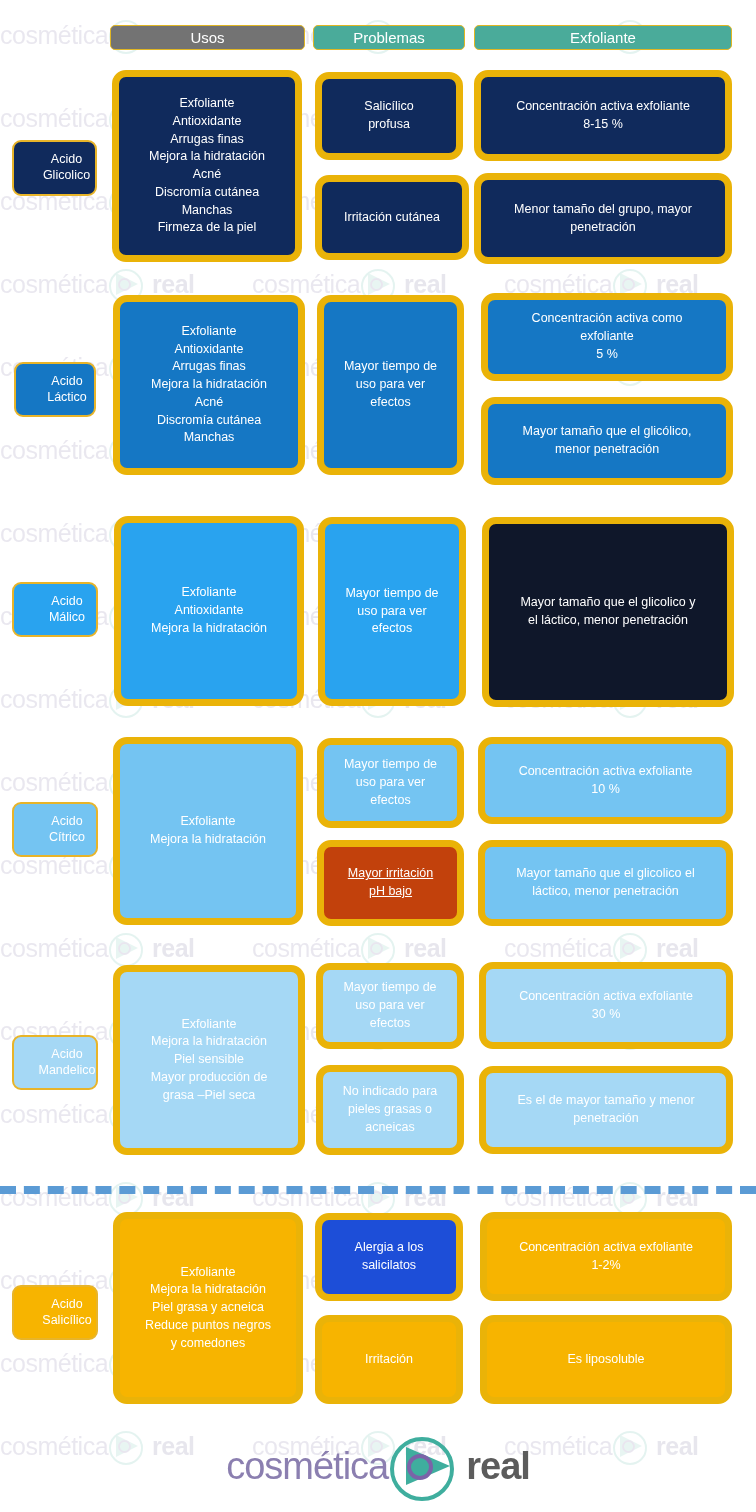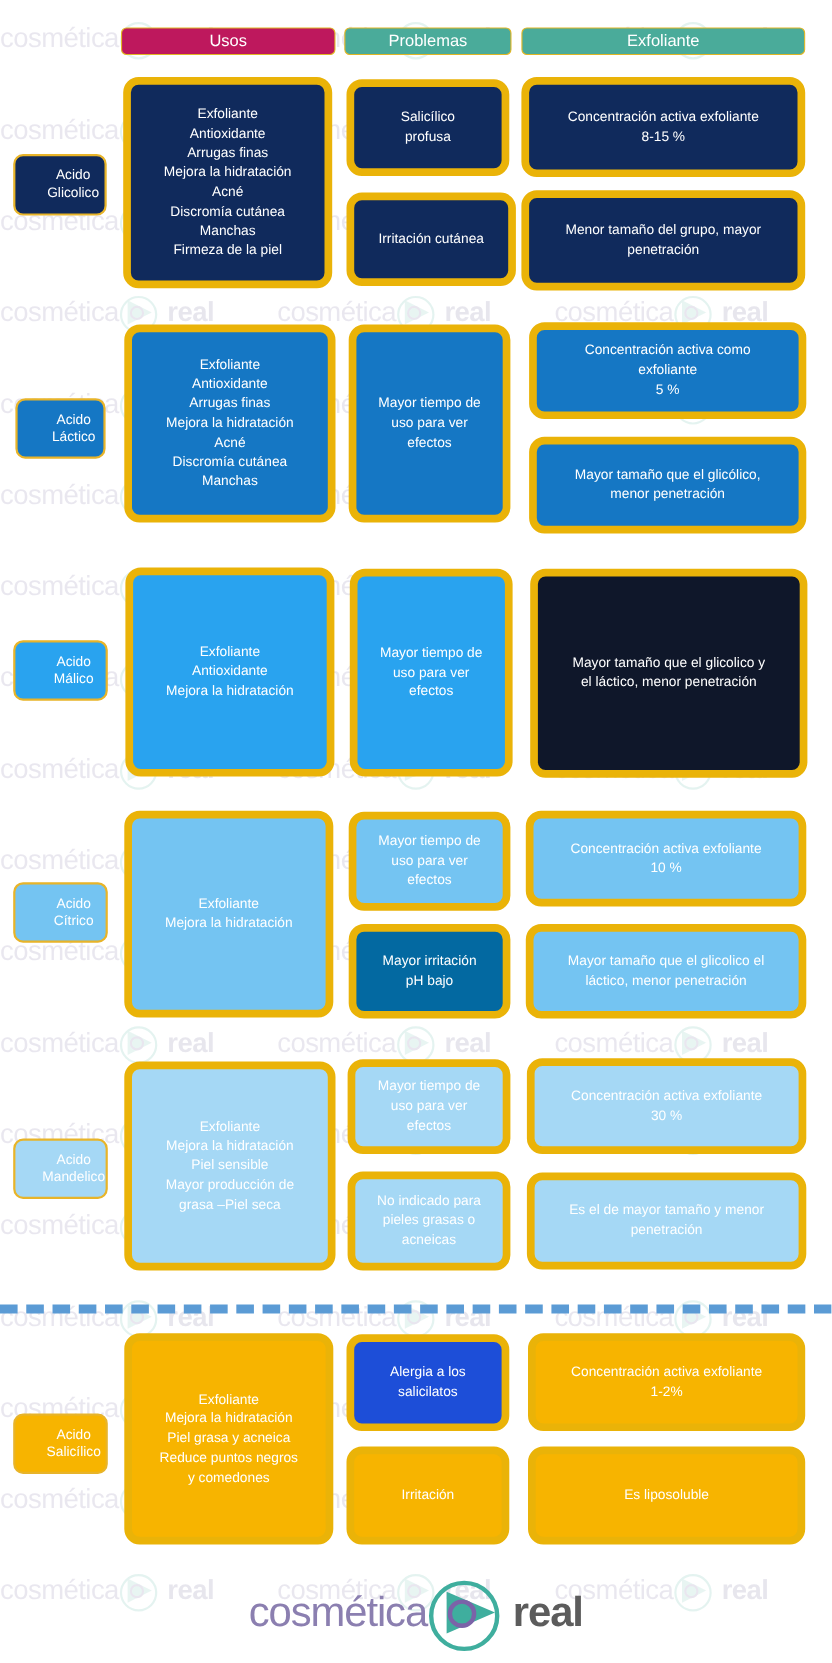--- a/index.html
+++ b/index.html
@@ -611,21 +611,21 @@
         <span class="eye"></span>
         <span class="pupil"></span>
       </span>
       <span class="wm-real">real</span>
     </div>
   </div>
 
 <div id="content">
 
   <div id="headers">
-      <div class="hdr" style="left: 110px; top: 25px; width: 195px; background: #be185d;">Usos</div>
+      <div class="hdr" style="left: 110px; top: 25px; width: 195px; background: #737373;">Usos</div>
       <div class="hdr" style="left: 313px; top: 25px; width: 152px; background: rgb(74, 171, 154);">Problemas</div>
       <div class="hdr" style="left: 474px; top: 25px; width: 258px; background: rgb(74, 171, 154);">Exfoliante</div>
     </div>
 
   <div id="rows">
       <div class="chip" style="left: 12px; top: 140px; width: 85px; height: 56px; background: rgb(16, 42, 92); white-space: pre-line;">Acido
 Glicolico</div>
       <div class="box" style="left: 112px; top: 70px; width: 190px; height: 192px; background: rgb(16, 42, 92);">Exfoliante
 Antioxidante
 Arrugas finas
@@ -668,21 +668,21 @@
 efectos</div>
       <div class="box" style="left: 482px; top: 517px; width: 252px; height: 190px; background: #0f172a;">Mayor tamaño que  el glicolico y
 el láctico, menor  penetración</div>
       <div class="chip" style="left: 12px; top: 802px; width: 86px; height: 55px; background: rgb(116, 196, 242); white-space: pre-line;">Acido
 Cítrico</div>
       <div class="box" style="left: 113px; top: 737px; width: 190px; height: 188px; background: rgb(116, 196, 242);">Exfoliante
 Mejora  la hidratación</div>
       <div class="box" style="left: 317px; top: 738px; width: 147px; height: 90px; background: rgb(116, 196, 242);">Mayor tiempo de
 uso para ver
 efectos</div>
-      <div class="box" style="left: 317px; top: 840px; width: 147px; height: 86px; background: #0369a1;">Mayor irritación
+      <div class="box" style="left: 317px; top: 840px; width: 147px; height: 86px; background: #c2410c; text-decoration: underline;">Mayor irritación
 pH bajo</div>
       <div class="box" style="left: 478px; top: 737px; width: 255px; height: 87px; background: rgb(116, 196, 242);">Concentración  activa exfoliante
 10 %</div>
       <div class="box" style="left: 478px; top: 840px; width: 255px; height: 86px; background: rgb(116, 196, 242);">Mayor tamaño que  el glicolico  el
 láctico, menor  penetración</div>
       <div class="chip" style="left: 12px; top: 1035px; width: 86px; height: 55px; background: rgb(165, 216, 245); white-space: pre-line;">Acido
 Mandelico</div>
       <div class="box" style="left: 113px; top: 965px; width: 192px; height: 190px; background: rgb(165, 216, 245);">Exfoliante
 Mejora  la hidratación
 Piel sensible

